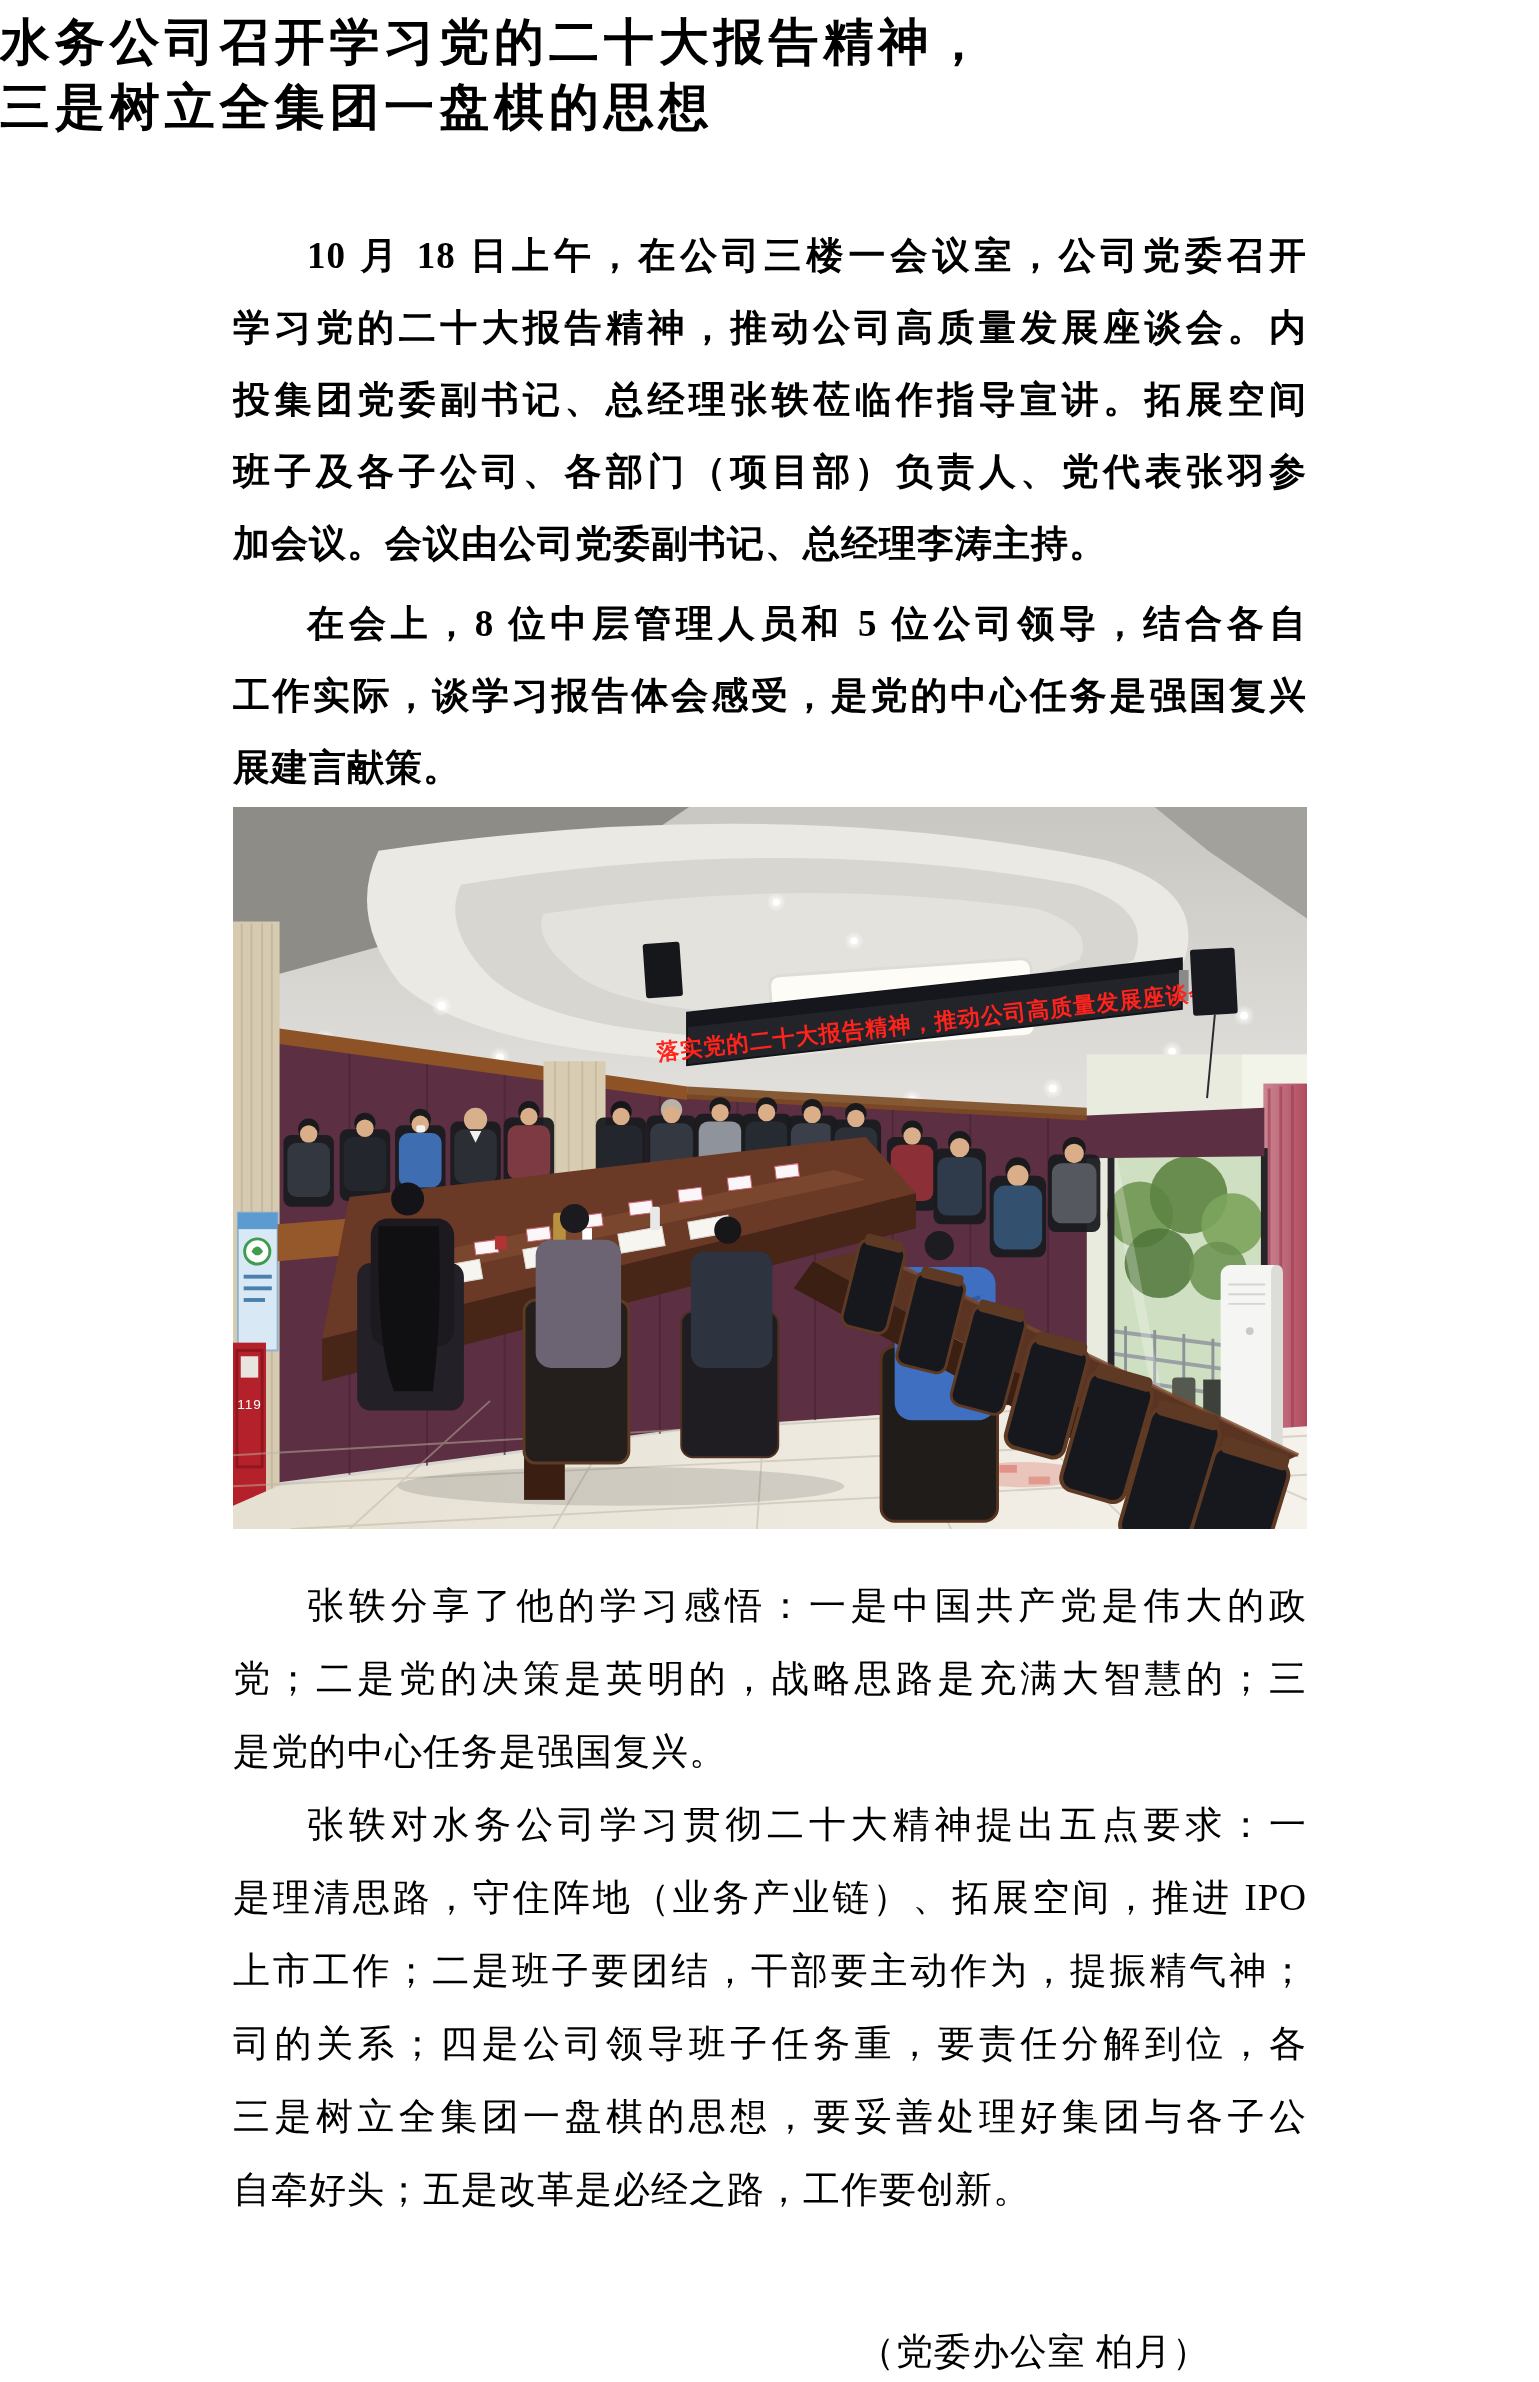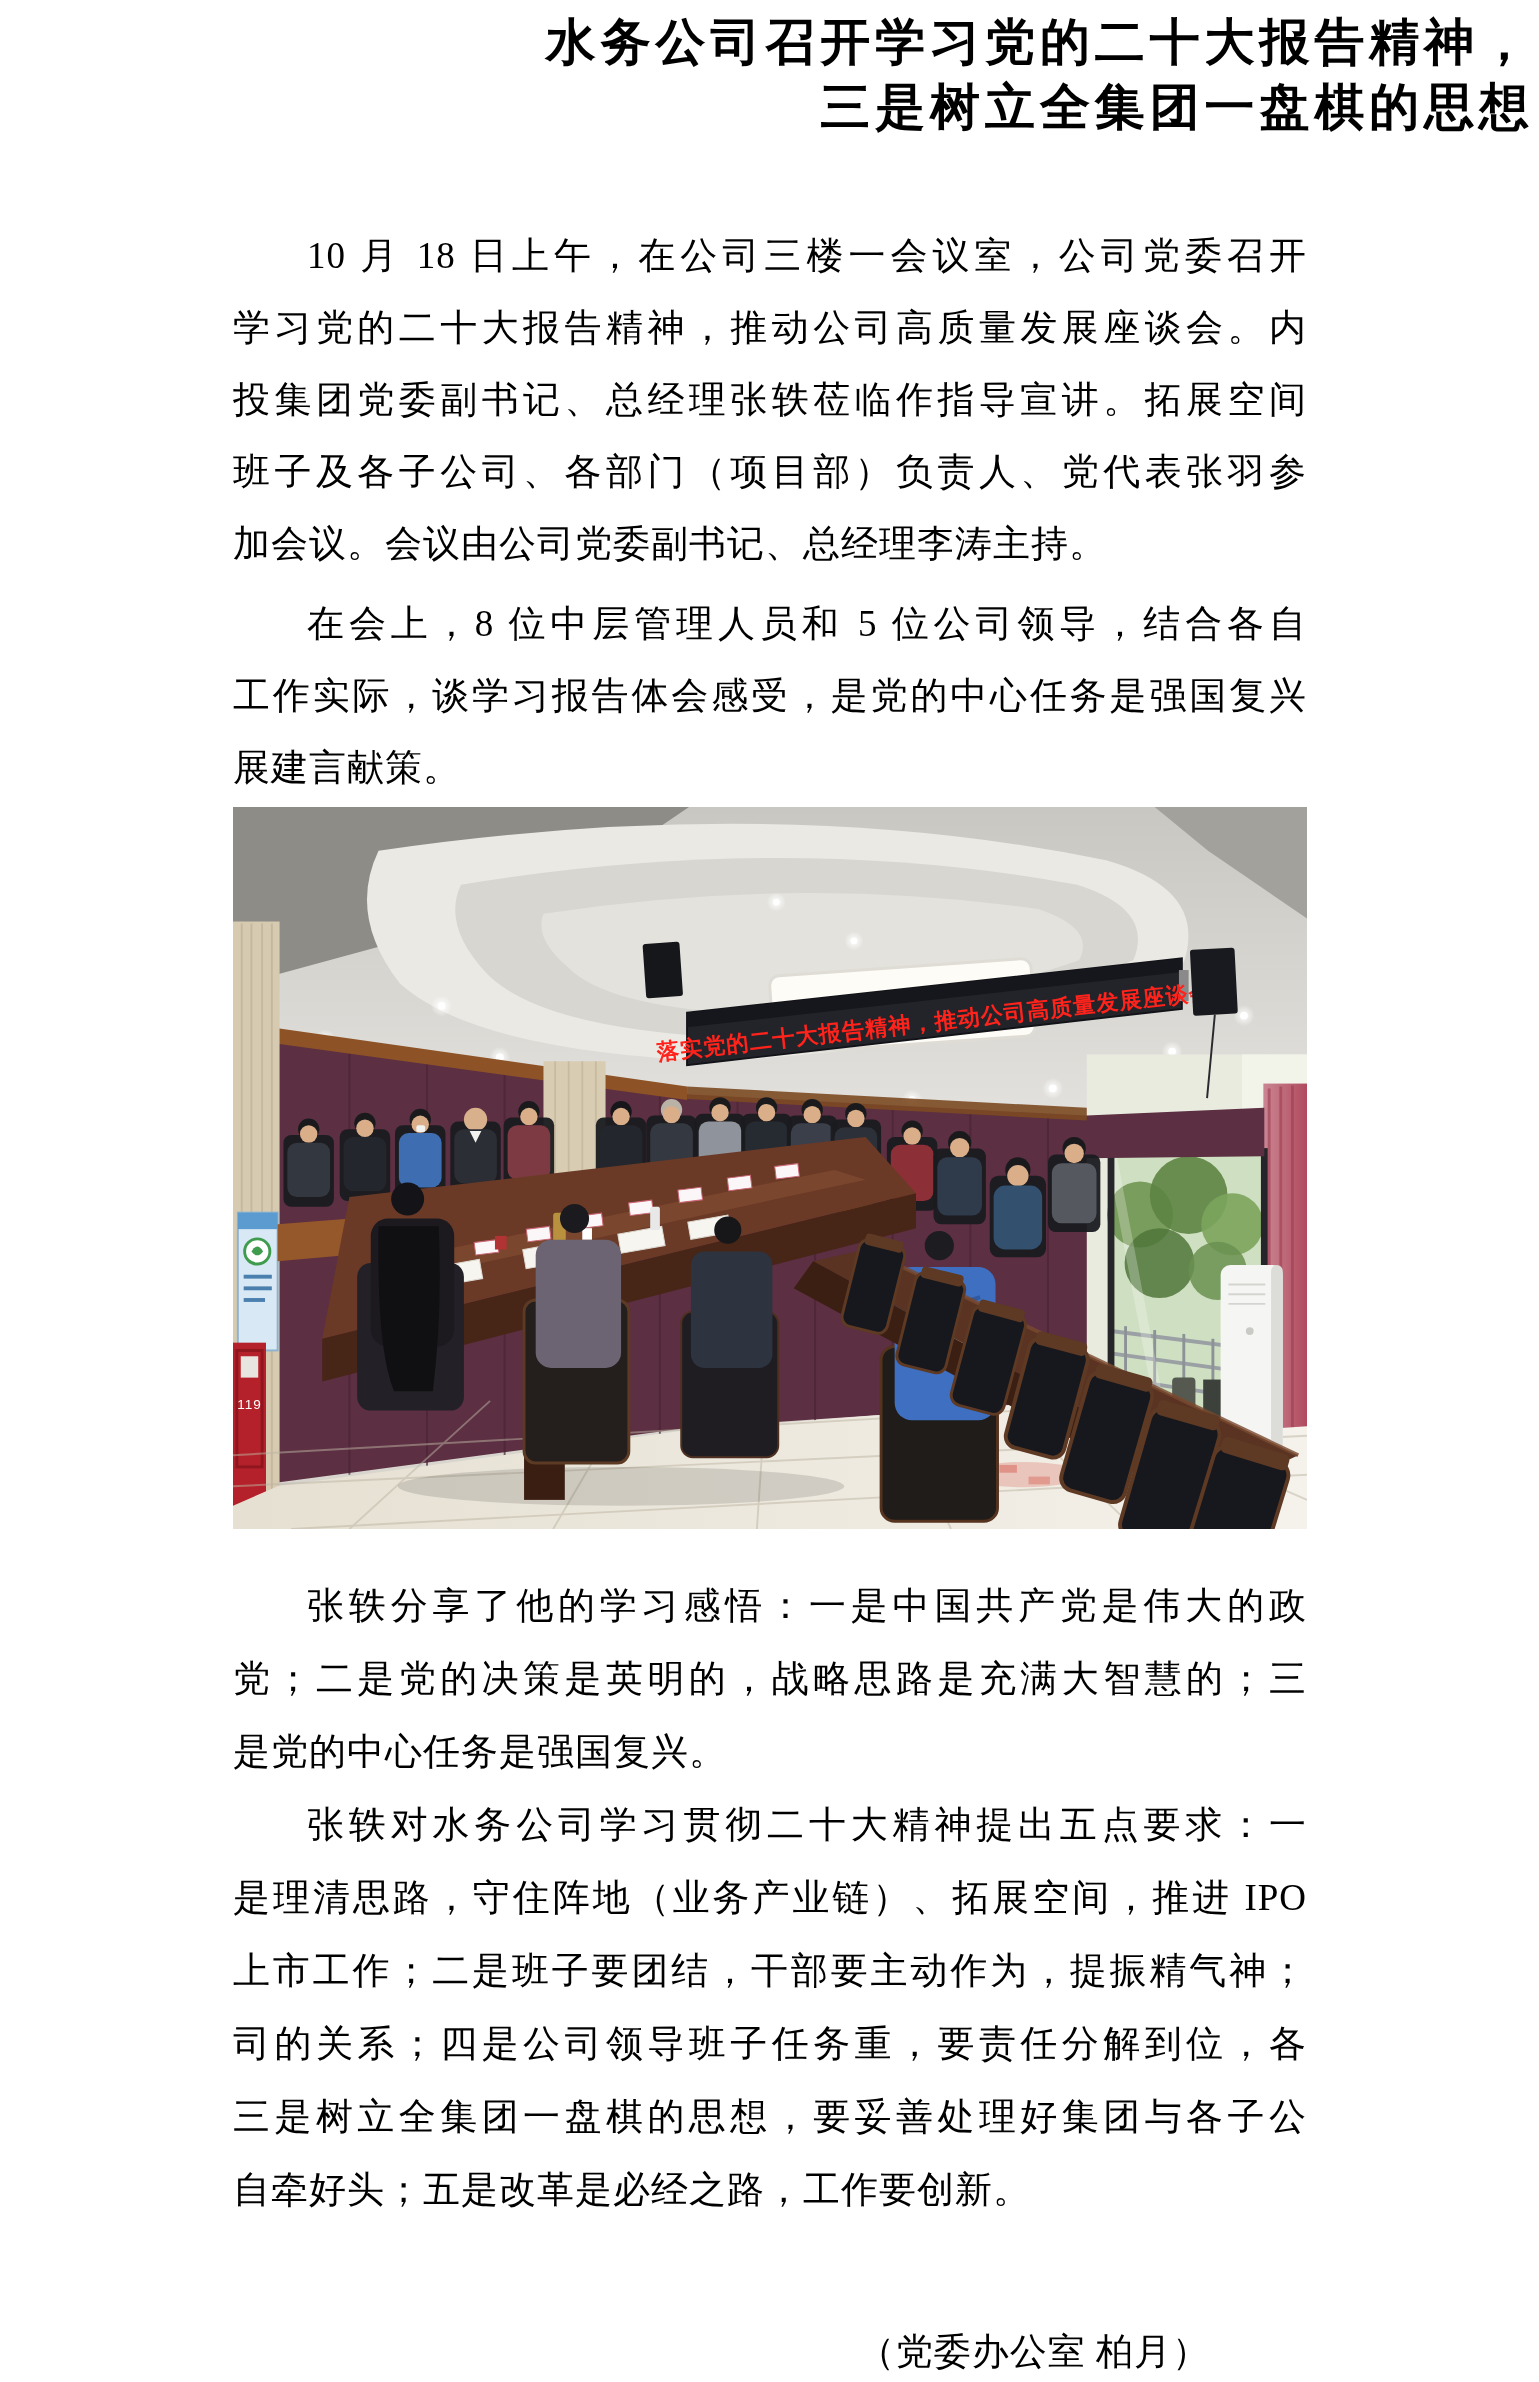--- a/index.html
+++ b/index.html
@@ -1,24 +1,24 @@
 <!DOCTYPE html>
 <html><head>
 <meta charset="utf-8">
 <style>
   html,body{margin:0;padding:0;background:#ffffff;}
   body{width:1540px;height:2382px;overflow:hidden;}
   .page{position:relative;width:1540px;height:2382px;background:#fff;
         font-family:"Liberation Serif","DejaVu Serif",serif;color:#000;}
-  .title{position:absolute;top:9.7px;left:16px;width:1518px;text-align:right;
+  .title{position:absolute;top:9.7px;left:0;width:1518px;text-align:left;
          font-weight:bold;font-size:50px;line-height:65px;letter-spacing:4.9px;}
   .title .title-line{height:65px;}
   .content{position:absolute;left:233px;top:220px;width:1074px;font-size:37px;letter-spacing:1px;}
   .para{margin:0;}
-  .sec-top .line{height:72px;line-height:72px;}
+  .sec-top .line{height:72px;line-height:72px;font-weight:bold;}
   .sec-bottom .line{height:73px;line-height:73px;}
   .line{text-align:justify;text-align-last:justify;overflow:hidden;white-space:pre;}
   .para .line:first-child{text-indent:74px;}
   .para .line:last-child{text-align-last:left;}
   .para-p2{margin-top:7.8px;}
   .photo-wrap{margin-top:2.9px;width:1074px;height:722px;overflow:hidden;background:#d8d5cf;}
   .para-p3{margin-top:40px;}
   .byline{margin-top:89px;height:73px;line-height:73px;text-align:right;padding-right:97px;
           font-size:37px;letter-spacing:1px;}
   svg{display:block;}

